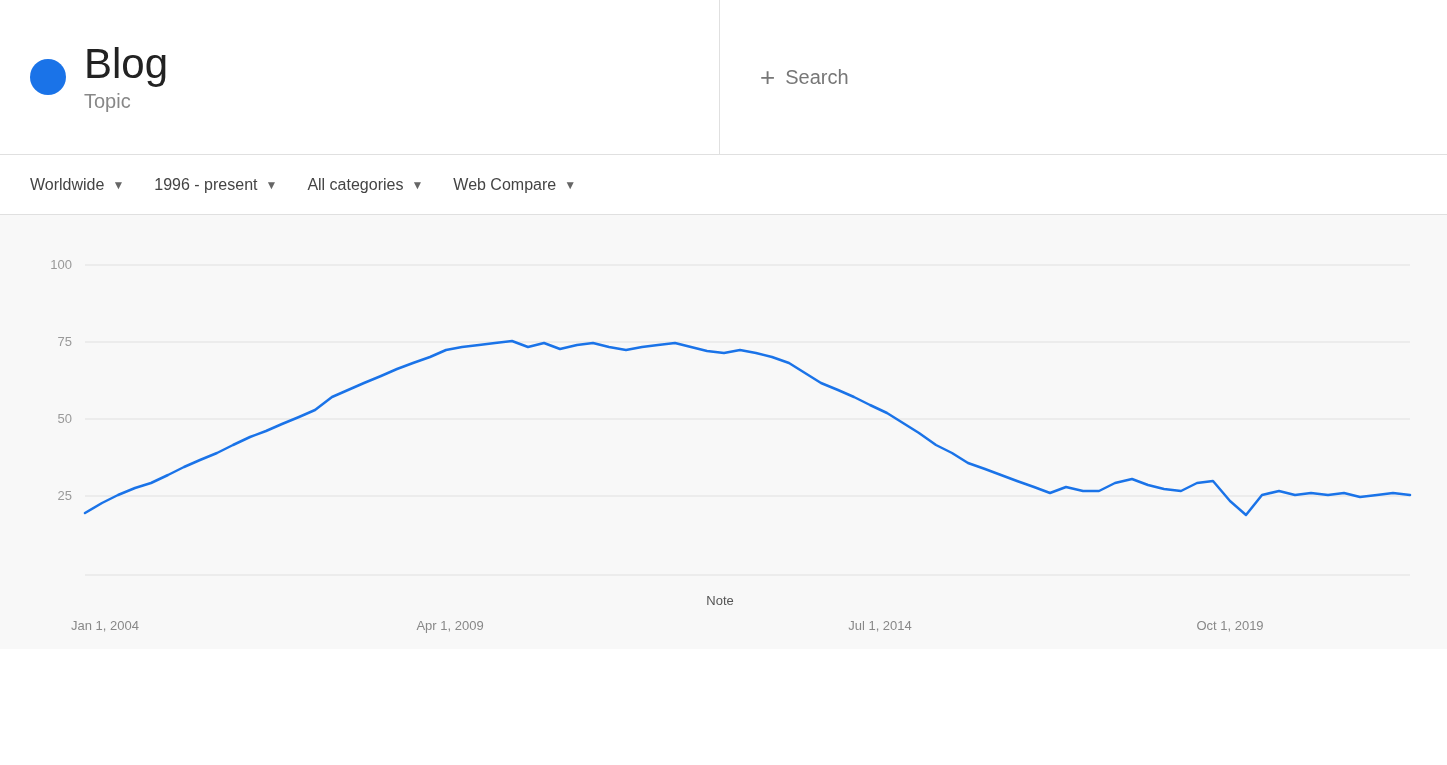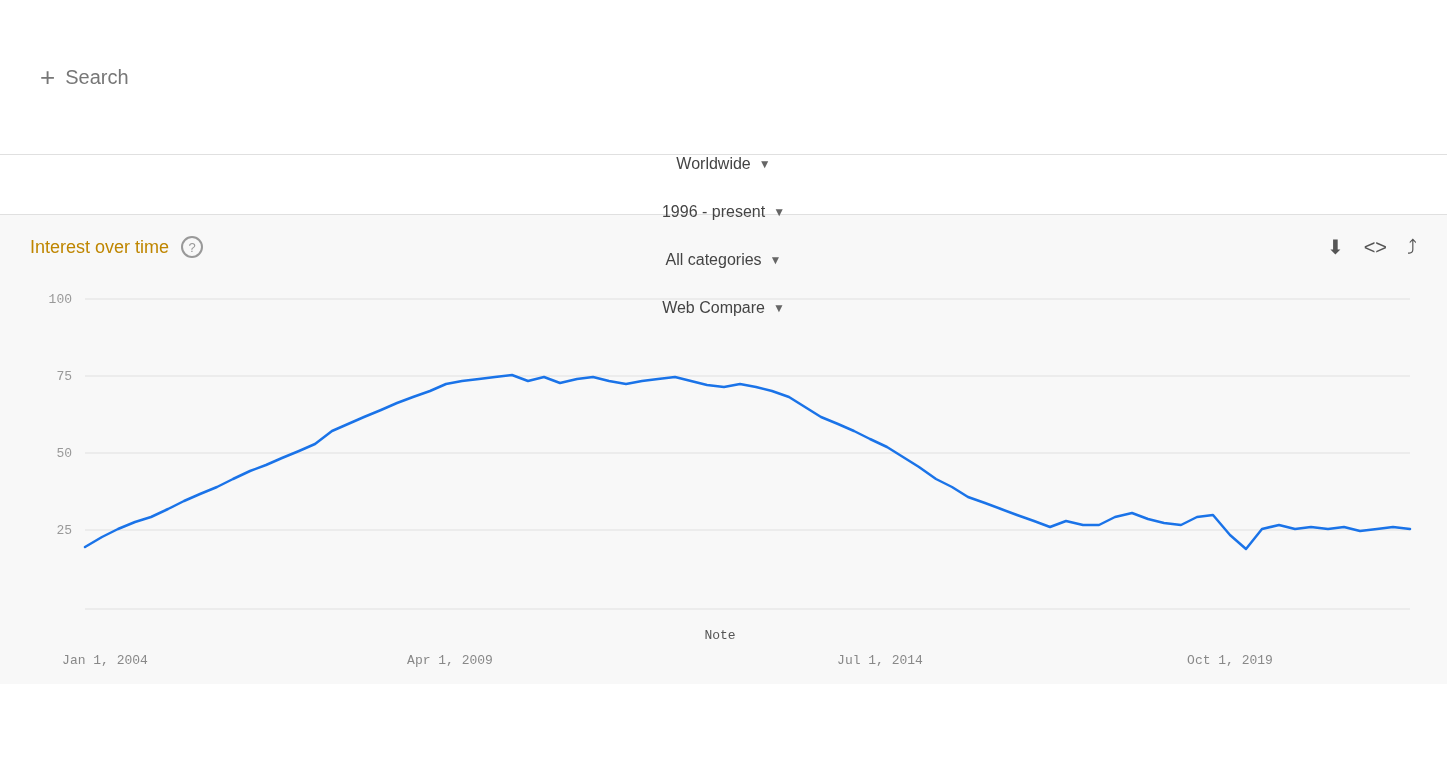--- a/index.html
+++ b/index.html
@@ -63,21 +63,20 @@
 
     
     .filters-bar {
       display: flex;
       align-items: center;
       padding: 0 30px;
       height: 60px;
       border-bottom: 1px solid #e0e0e0;
       gap: 30px;
       background: #fff;
-      flex-direction: column;
     }
     .filter-item {
       display: flex;
       align-items: center;
       gap: 8px;
       font-size: 16px;
       color: #444;
       cursor: pointer;
     }
     .filter-item .chevron {
@@ -127,27 +126,33 @@
     .chart-actions .action-icon {
       font-size: 20px;
       color: #555;
       cursor: pointer;
     }
 
     
     .chart-wrapper {
       position: relative;
       width: 100%;
-      font-family: Liberation Mono, monospace;
     }
   </style>
 </head>
 <body>
 
 <div class="header">
+  <div class="search-term">
+    <div class="blue-dot"></div>
+    <div class="term-text">
+      <div class="term-main">Blog</div>
+      <div class="term-sub">Topic</div>
+    </div>
+  </div>
   <div class="compare-section">
     <button class="compare-btn">
       <span class="plus">+</span>
       <span>Search</span>
     </button>
   </div>
 </div>
 
 <div class="filters-bar">
   <div class="filter-item">
@@ -162,33 +167,20 @@
     <span>All categories</span>
     <span class="chevron">▼</span>
   </div>
   <div class="filter-item">
     <span>Web Compare</span>
     <span class="chevron">▼</span>
   </div>
 </div>
 
 <div class="chart-section">
-  <div class="chart-header">
-    <div class="chart-title-row">
-      <span class="chart-title">Interest over time</span>
-      <div class="help-icon">
-        <span>?</span>
-      </div>
-    </div>
-    <div class="chart-actions">
-      <span class="action-icon">⬇</span>
-      <span class="action-icon">&lt;&gt;</span>
-      <span class="action-icon">⤴</span>
-    </div>
-  </div>
 
   <div class="chart-wrapper">
     <svg width="1387" height="400" viewBox="0 0 1387 400">
 
       <line x1="55" y1="30" x2="1380" y2="30" stroke="#e0e0e0" stroke-width="1"></line>
       <line x1="55" y1="107" x2="1380" y2="107" stroke="#e0e0e0" stroke-width="1"></line>
       <line x1="55" y1="184" x2="1380" y2="184" stroke="#e0e0e0" stroke-width="1"></line>
       <line x1="55" y1="261" x2="1380" y2="261" stroke="#e0e0e0" stroke-width="1"></line>
       <line x1="55" y1="340" x2="1380" y2="340" stroke="#e0e0e0" stroke-width="1"></line>
 

